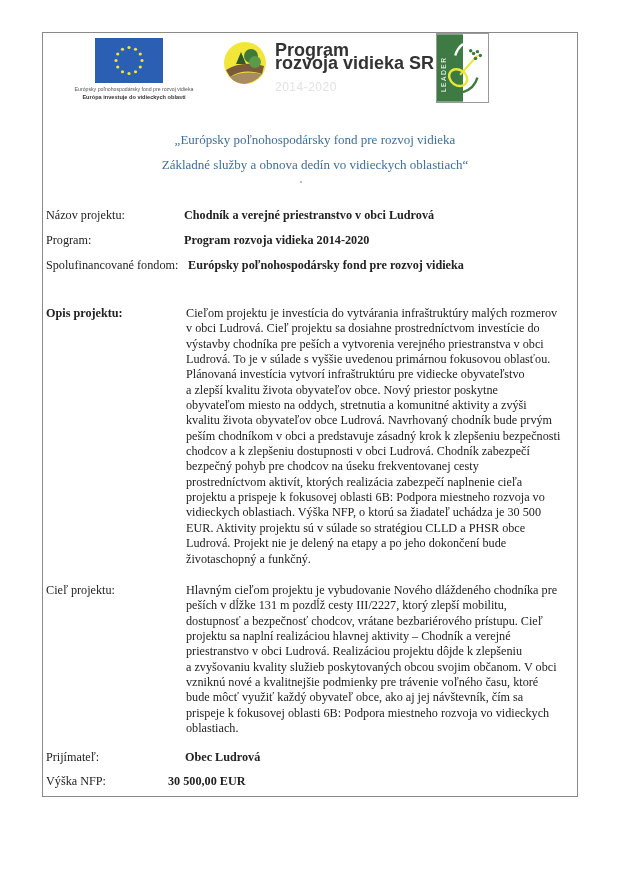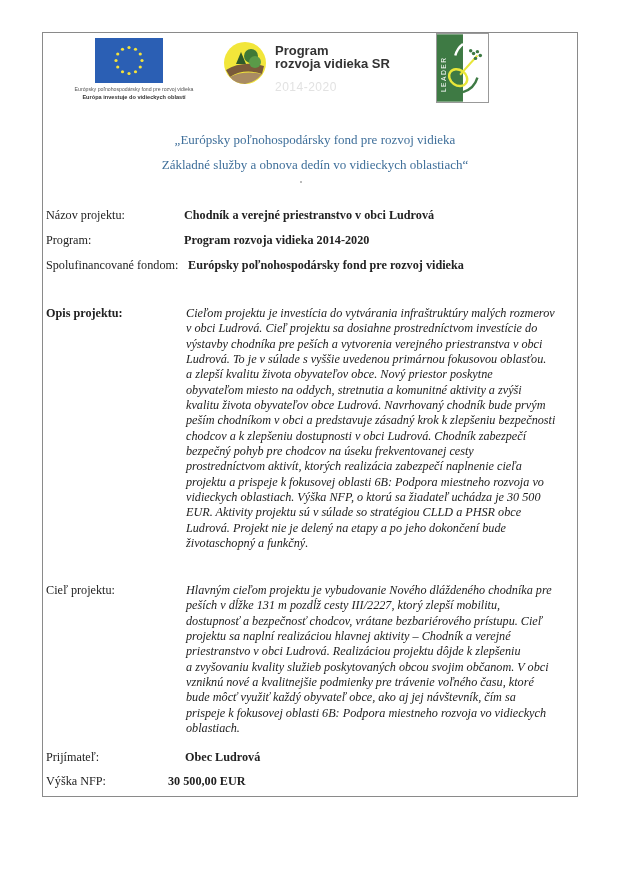--- a/index.html
+++ b/index.html
@@ -3,33 +3,33 @@
 <meta charset="utf-8">
 <style>
   html, body { margin:0; padding:0; background:#ffffff; }
   body { width:630px; height:891px; position:relative; overflow:hidden; font-family:"Liberation Serif", serif; color:#222; }
   .frame { position:absolute; left:42px; top:32px; width:536px; height:765px; border:1px solid #8a8a8a; box-sizing:border-box; }
   .eu-flag { position:absolute; left:95px; top:38px; width:68px; height:45px; background:#2b5fb4; }
   .eu-flag svg { width:100%; height:100%; display:block; }
   .eu-caption1 { position:absolute; left:44px; top:86px; width:180px; text-align:center; font-family:"Liberation Sans", sans-serif; font-size:5.2px; color:#555; }
   .eu-caption2 { position:absolute; left:44px; top:94px; width:180px; text-align:center; font-family:"Liberation Sans", sans-serif; font-size:5.6px; font-weight:bold; color:#333; }
   .prv-logo { position:absolute; left:222px; top:40px; width:46px; height:46px; }
-  .prv-text { position:absolute; left:275px; top:44px; font-family:"Liberation Sans", sans-serif; font-weight:bold; color:#333; font-size:13px; line-height:13px; }
+  .prv-text { position:absolute; left:275px; top:44px; font-family:"Liberation Sans", sans-serif; font-weight:bold; color:#333; font-size:18px; line-height:13px; }
   .prv-years { position:absolute; left:275px; top:80px; font-family:"Liberation Sans", sans-serif; font-size:12px; color:#e2e2e2; letter-spacing:0.5px; }
   .leader { position:absolute; left:436px; top:33px; width:53px; height:70px; border:1px solid #999; box-sizing:border-box; background:#fff; }
   .leader svg { width:100%; height:100%; display:block; }
   .quote { position:absolute; left:0; width:630px; text-align:center; color:#3f6f9a; font-size:13px; }
   .q1 { top:132px; }
   .q2 { top:157px; }
   .dot { position:absolute; left:300px; top:181px; width:2px; height:2px; background:#bbb; }
   .row { position:absolute; left:46px; font-size:12.2px; line-height:15.4px; }
   .label { position:absolute; left:0; white-space:nowrap; }
   .value { position:absolute; white-space:nowrap; font-weight:bold; }
   .para { position:absolute; left:140px; width:420px; font-size:12.2px; line-height:15.35px; }
-  .para span { display:block; white-space:nowrap;font-style:italic; }
+  .para span { display:block; white-space:nowrap; }
 </style>
 </head>
 <body>
 
 <div class="frame"></div>
 
 <div class="eu-flag">
   <svg viewBox="0 0 68 45">
     <rect width="68" height="45" fill="#2b5fb4"></rect>
     <g fill="#f5e23a" id="stars">
@@ -100,20 +100,21 @@
   <span class="value" style="left:142px;">Európsky poľnohospodársky fond pre rozvoj vidieka</span>
 </div>
 
 <div class="row" style="top:306px;">
   <span class="label" style="font-weight:bold;">Opis projektu:</span>
   <div class="para" style="top:0;" id="desc-lines">
       <span>Cieľom projektu je investícia do vytvárania infraštruktúry malých rozmerov</span>
       <span>v obci Ludrová. Cieľ projektu sa dosiahne prostredníctvom investície do</span>
       <span>výstavby chodníka pre peších a vytvorenia verejného priestranstva v obci</span>
       <span>Ludrová. To je v  súlade s vyššie uvedenou primárnou fokusovou oblasťou.</span>
+      <span>Plánovaná investícia vytvorí infraštruktúru pre vidiecke obyvateľstvo</span>
       <span>a zlepší kvalitu života obyvateľov obce.  Nový priestor poskytne</span>
       <span>obyvateľom miesto na oddych, stretnutia a komunitné aktivity a zvýši</span>
       <span>kvalitu života obyvateľov obce Ludrová. Navrhovaný chodník bude prvým</span>
       <span>peším chodníkom v obci a predstavuje zásadný krok k zlepšeniu bezpečnosti</span>
       <span>chodcov a k zlepšeniu dostupnosti v obci Ludrová. Chodník zabezpečí</span>
       <span>bezpečný pohyb pre chodcov na úseku frekventovanej cesty</span>
       <span>prostredníctvom aktivít, ktorých realizácia zabezpečí naplnenie cieľa</span>
       <span>projektu a prispeje k fokusovej oblasti  6B: Podpora miestneho rozvoja vo</span>
       <span>vidieckych oblastiach. Výška NFP, o ktorú sa žiadateľ uchádza je 30 500</span>
       <span>EUR. Aktivity projektu sú v súlade so stratégiou CLLD a PHSR obce</span>

